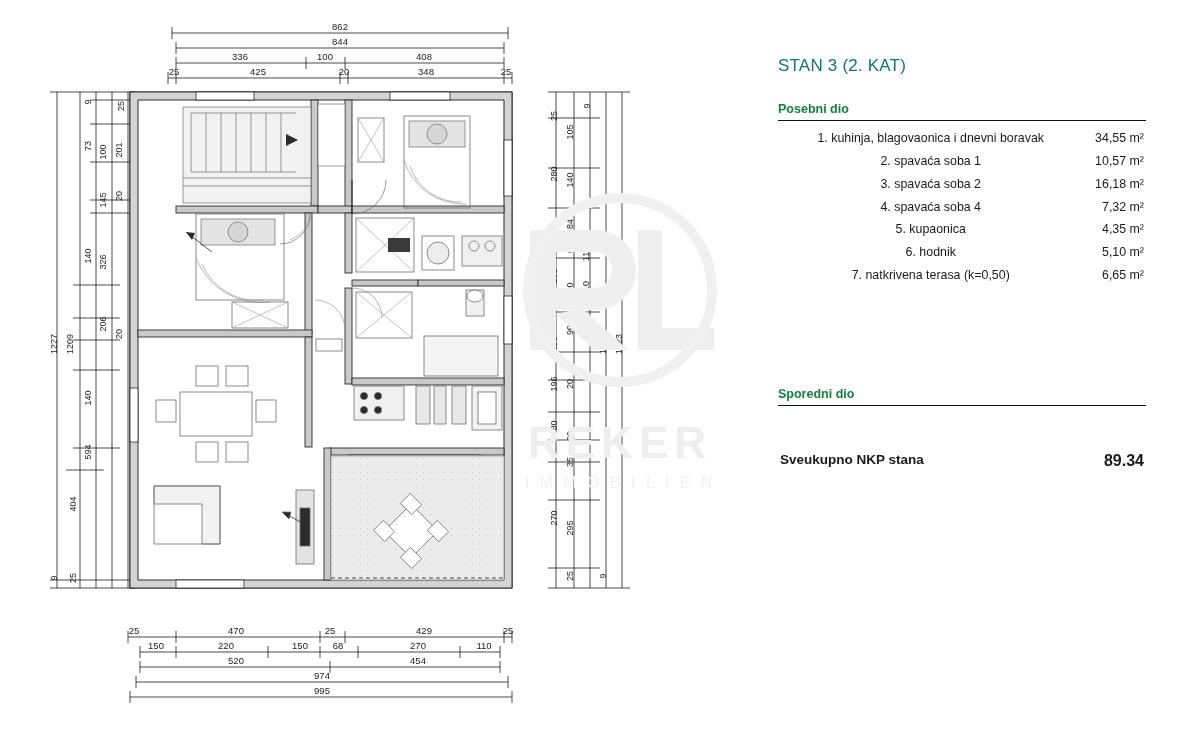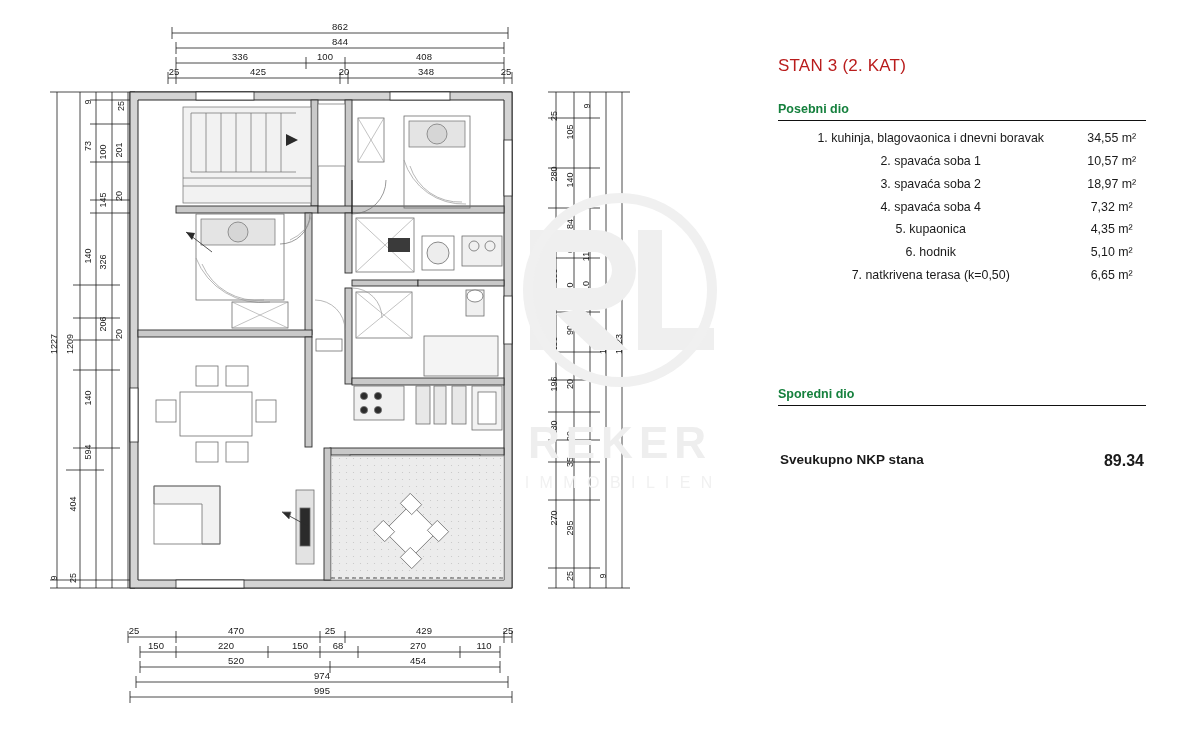--- a/index.html
+++ b/index.html
@@ -40,21 +40,21 @@
     position: absolute;
     left: 778px;
     top: 56px;
     width: 368px;
   }
   .legend-title {
     font-size: 17px;
     font-weight: normal;
     letter-spacing: .2px;
     margin: 0 0 26px 0;
-    color: #b91c1c;
+    color: #0f766e;
   }
   .section-head {
     font-size: 12.5px;
     font-weight: bold;
     margin: 0 0 4px 0;
     color: #15803d;
   }
   .rule {
     height: 1px;
     background: #111;
@@ -65,21 +65,21 @@
     width: 100%;
     border-collapse: collapse;
     font-size: 12.4px;
   }
   table.items td {
     padding: 2px 0 2px 0;
     vertical-align: top;
     line-height: 1.52;
   }
   table.items td.label { text-align: center; padding-left: 4px; }
-  table.items td.value { text-align: center; white-space: nowrap; padding-right: 2px; }
+  table.items td.value { text-align: right; white-space: nowrap; padding-right: 2px; }
 
   #secondary { margin-top: 100px; }
 
   #total {
     margin-top: 46px;
     display: flex;
     justify-content: space-between;
     align-items: flex-start;
     font-weight: bold;
     font-size: 13.5px;
@@ -508,21 +508,21 @@
           <tr>
             <td class="label">1. kuhinja, blagovaonica i dnevni boravak</td>
             <td class="value">34,55 m²</td>
           </tr>
           <tr>
             <td class="label">2. spavaća soba 1</td>
             <td class="value">10,57 m²</td>
           </tr>
           <tr>
             <td class="label">3. spavaća soba 2</td>
-            <td class="value">18,97 m²</td>
+            <td class="value">16,18 m²</td>
           </tr>
           <tr>
             <td class="label">4. spavaća soba 4</td>
             <td class="value">7,32 m²</td>
           </tr>
           <tr>
             <td class="label">5. kupaonica</td>
             <td class="value">4,35 m²</td>
           </tr>
           <tr>

